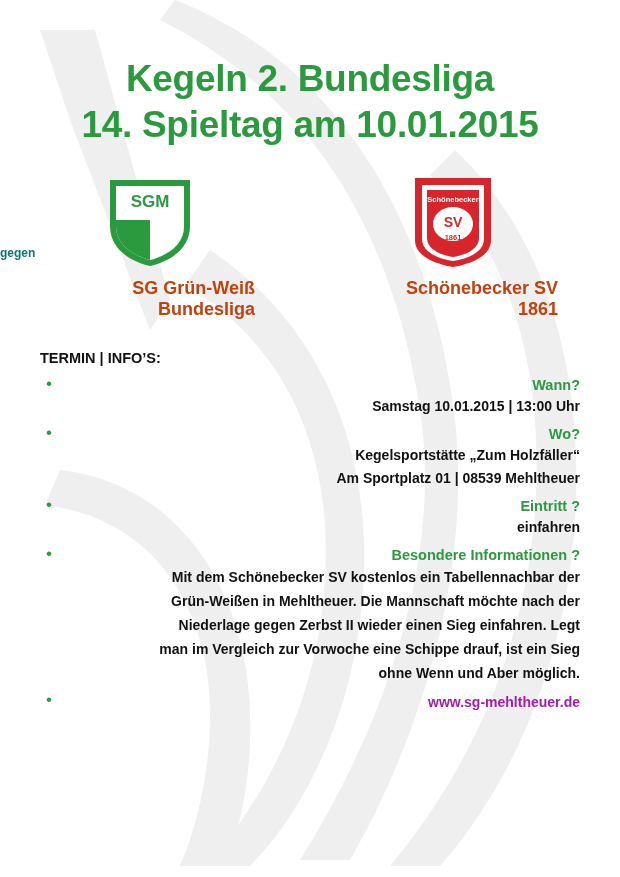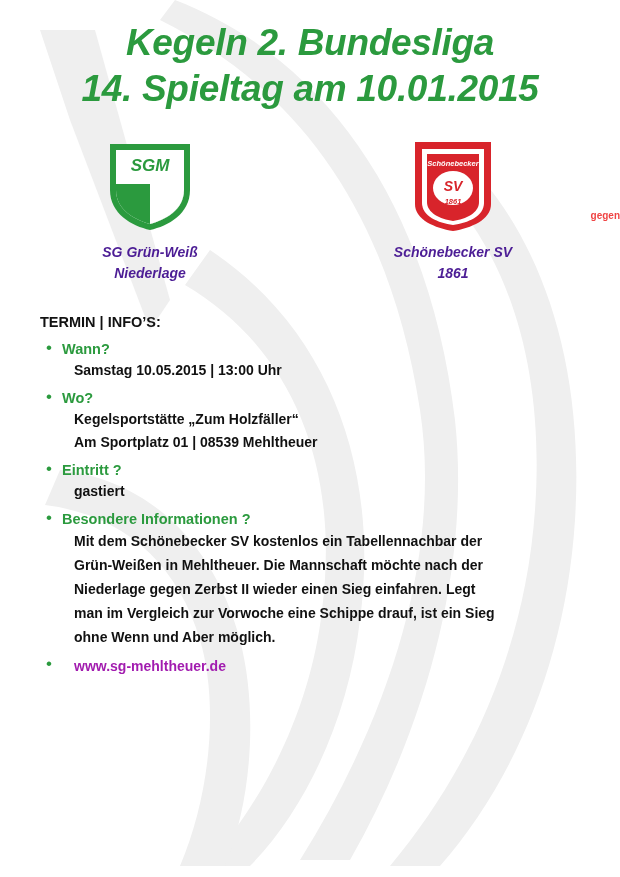--- a/index.html
+++ b/index.html
@@ -26,60 +26,58 @@
     position: absolute;
     inset: 0;
     z-index: 0;
     pointer-events: none;
   }
   .content {
     position: relative;
     z-index: 2;
   }
   .title-block {
-    padding-top: 20px;
+    padding-top: 56px;
     text-align: center;
-    font-style: italic;
   }
   .title-line {
     color: #2b9a3e;
     font-weight: bold;
     font-size: 37px;
     line-height: 46px;
     letter-spacing: -0.3px;
   }
   .teams {
     position: relative;
     margin-top: 26px;
     height: 170px;
   }
   .team {
     position: absolute;
     top: 0;
     width: 210px;
-    text-align: center;
-    font-style: italic;
+    text-align: right;
   }
   .team.left { left: 45px; }
   .team.right { left: 348px; }
   .team-name {
     margin-top: 8px;
-    font-size: 14px;
-    font-weight: bold;
-    color: #4c1d95;
+    font-size: 18px;
+    font-weight: bold;
+    color: #c2410c;
     line-height: 21px;
   }
   .vs-word {
     position: absolute;
     left: 0; right: 0;
     top: 72px;
-    text-align: right;
-    font-size: 10px;
-    font-weight: bold;
-    color: #ef4444;
+    text-align: left;
+    font-size: 12px;
+    font-weight: bold;
+    color: #0f766e;
   }
   .crest-wrap {
     height: 96px;
     display: flex;
     align-items: center;
     justify-content: center;
   }
   .info {
     margin-top: 6px;
     padding: 0 40px 0 40px;
@@ -92,20 +90,21 @@
   }
   ul.bullets {
     list-style: none;
     margin: 0;
     padding: 0;
   }
   ul.bullets > li {
     position: relative;
     padding-left: 22px;
     margin-bottom: 6px;
+    text-align: right;
   }
   ul.bullets > li::before {
     content: "•";
     position: absolute;
     left: 6px;
     top: -1px;
     color: #2b9a3e;
     font-size: 17px;
     line-height: 20px;
   }
@@ -165,21 +164,21 @@
           <svg width="92" height="96" viewBox="0 0 92 96">
             <path d="M6 6 L86 6 L86 52 C86 76, 64 88, 46 92 C28 88, 6 76, 6 52 Z" fill="#2b9a3e"></path>
             <path d="M12 12 L80 12 L80 52 C80 72, 61 82, 46 86 C31 82, 12 72, 12 52 Z" fill="#ffffff"></path>
             <path d="M12 46 L80 46 L80 52 C80 72, 61 82, 46 86 C31 82, 12 72, 12 52 Z" fill="#2b9a3e"></path>
             <path d="M46 46 L80 46 L80 52 C80 72, 61 82, 46 86 Z" fill="#ffffff"></path>
             <text x="46" y="33" text-anchor="middle" font-family="Liberation Sans, sans-serif" font-size="17" font-weight="bold" fill="#2b9a3e">SGM</text>
           </svg>
         </div>
         <div class="team-name">
           <div>SG Grün-Weiß</div>
-          <div>Niederlage</div>
+          <div>Bundesliga</div>
         </div>
       </div>
 
       <div class="vs-word">gegen</div>
 
       <div class="team right">
         <div class="crest-wrap">
           <svg width="84" height="96" viewBox="0 0 84 96">
             <path d="M4 4 L80 4 L80 66 C80 82, 60 90, 42 93 C24 90, 4 82, 4 66 Z" fill="#d8242b"></path>
             <path d="M11 11 L73 11 L73 65 C73 78, 57 85, 42 87 C27 85, 11 78, 11 65 Z" fill="#ffffff"></path>
@@ -198,32 +197,32 @@
 
     </div>
 
     <div class="info">
       <div class="info-header">TERMIN | INFO’S:</div>
 
       <ul class="bullets">
 
         <li>
           <div class="q">Wann?</div>
-          <div class="a">Samstag 10.05.2015 | 13:00 Uhr</div>
+          <div class="a">Samstag 10.01.2015 | 13:00 Uhr</div>
         </li>
 
         <li>
           <div class="q">Wo?</div>
           <div class="a">Kegelsportstätte „Zum Holzfäller“</div>
           <div class="a">Am Sportplatz 01 | 08539 Mehltheuer</div>
         </li>
 
         <li>
           <div class="q">Eintritt ?</div>
-          <div class="a">gastiert</div>
+          <div class="a">einfahren</div>
         </li>
 
         <li class="li-gap">
           <div class="q">Besondere Informationen ?</div>
           <div class="a para">Mit dem Schönebecker SV kostenlos ein Tabellennachbar der</div>
           <div class="a para">Grün-Weißen in Mehltheuer. Die Mannschaft möchte nach der</div>
           <div class="a para">Niederlage gegen Zerbst II wieder einen Sieg einfahren. Legt</div>
           <div class="a para">man im Vergleich zur Vorwoche eine Schippe drauf, ist ein Sieg</div>
           <div class="a para">ohne Wenn und Aber möglich.</div>
         </li>

